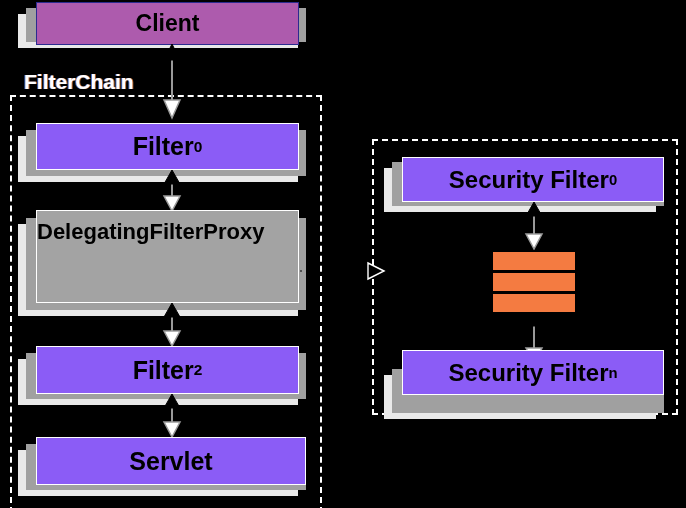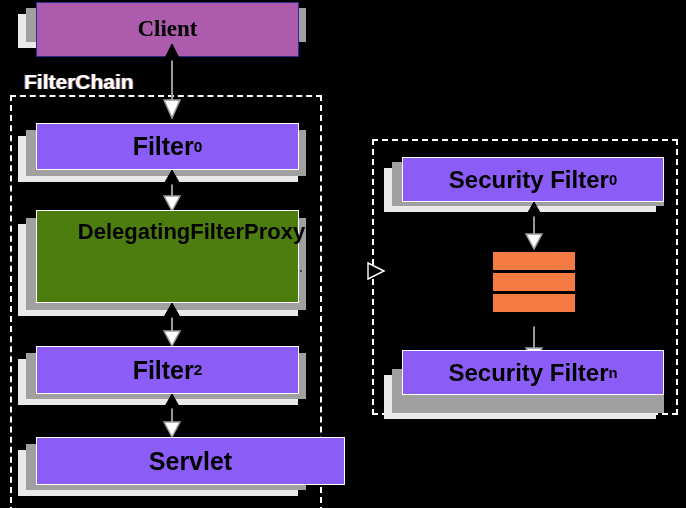--- a/index.html
+++ b/index.html
@@ -60,25 +60,24 @@
   }
   .node.purple{
     background:#ad5bad;
     border:1px solid #2b2b8f;
   }
 
   
   .dfp{
     position:absolute;
     box-sizing:border-box;
-    background:#4d7c0f;
+    background:#a3a3a3;
     border:1px solid #ffffff;
     display:flex;
-    flex-direction:column;
-    padding-left:48px;
+    flex-direction:row;
   }
   .dfp-title{
     height:42px;
     display:flex;
     align-items:center;
     justify-content:center;
     font-size:22px;
     font-weight:700;
     color:#000;
   }
@@ -118,21 +117,21 @@
 <div id="canvas">
 
   <div class="group-label" style="left:24px;top:70px;">FilterChain</div>
   <div class="group" style="left:10px;top:95px;width:312px;height:418px;"></div>
 
   <div class="group" style="left:372px;top:139px;width:306px;height:276px;"></div>
 
   <div class="stack">
     <div class="layer l3" style="left:18px;top:14px;width:280px;height:34px;"></div>
     <div class="layer l2" style="left:26px;top:8px;width:280px;height:34px;"></div>
-    <div class="node purple" style="left:36px;top:2px;width:263px;height:55px;font-size:23px;font-family:Liberation Serif, serif;">
+    <div class="node purple" style="left:36px;top:2px;width:263px;height:43px;font-size:23px;">
       <span>Client</span>
     </div>
   </div>
 
   <svg class="arrow" style="left:160px;top:44px;" width="24" height="76">
     <line x1="12" y1="10" x2="12" y2="62" stroke="#9a9a9a" stroke-width="2"></line>
     <polygon points="12,0 4,16 20,16" fill="#000000" stroke="#000000" stroke-width="1"></polygon>
     <polygon points="12,74 4,56 20,56" fill="#ffffff" stroke="#9a9a9a" stroke-width="1.5"></polygon>
   </svg>
 
@@ -181,21 +180,21 @@
 
   <svg class="arrow" style="left:160px;top:394px;" width="24" height="44">
     <line x1="12" y1="8" x2="12" y2="34" stroke="#9a9a9a" stroke-width="2"></line>
     <polygon points="12,0 4,14 20,14" fill="#000000" stroke="#000000" stroke-width="1"></polygon>
     <polygon points="12,43 4,28 20,28" fill="#ffffff" stroke="#9a9a9a" stroke-width="1.5"></polygon>
   </svg>
 
   <div class="stack">
     <div class="layer l3" style="left:18px;top:450px;width:280px;height:46px;"></div>
     <div class="layer l2" style="left:26px;top:444px;width:280px;height:46px;"></div>
-    <div class="node orange" style="left:36px;top:437px;width:309px;height:48px;font-size:25px;">
+    <div class="node orange" style="left:36px;top:437px;width:270px;height:48px;font-size:25px;">
       <span>Servlet</span>
     </div>
   </div>
 
   <div class="stack">
     <div class="layer l3" style="left:384px;top:168px;width:272px;height:44px;"></div>
     <div class="layer l2" style="left:392px;top:162px;width:272px;height:44px;"></div>
     <div class="node orange" style="left:402px;top:157px;width:262px;height:45px;font-size:24px;">
       <span>Security Filter</span>
         <sub>0</sub>

